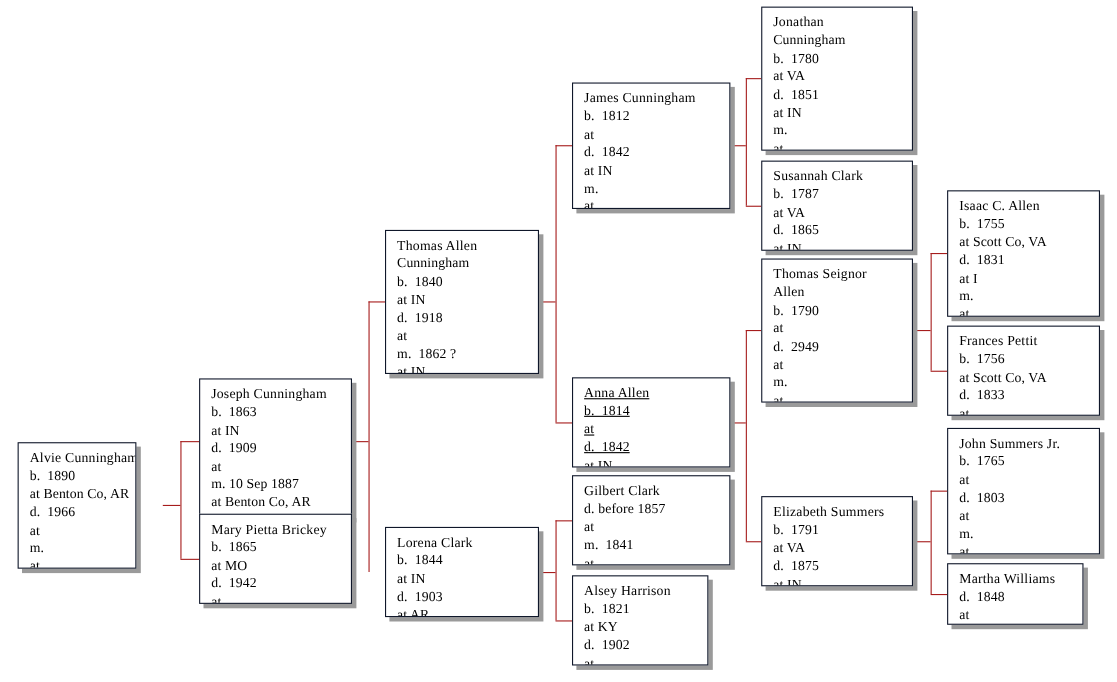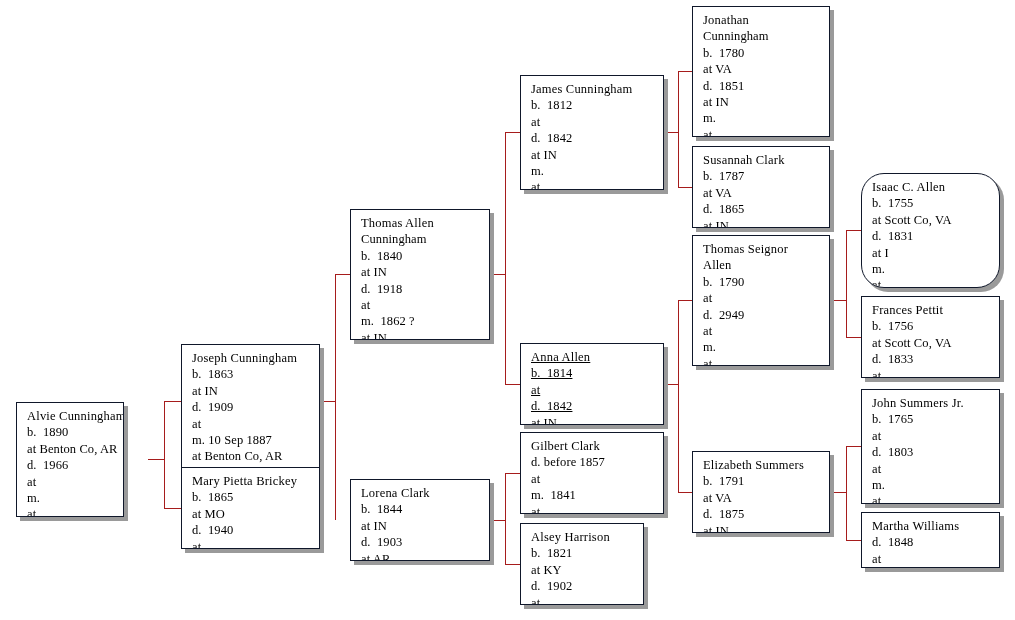--- a/index.html
+++ b/index.html
@@ -98,21 +98,21 @@
         <div class="person-line">at IN</div>
         <div class="person-line">d.  1909</div>
         <div class="person-line">at</div>
         <div class="person-line">m. 10 Sep 1887</div>
         <div class="person-line">at Benton Co, AR</div>
       </div>
       <div class="person-box" style="left: 181px; top: 467px; width: 139px; height: 82px;">
         <div class="person-line name">Mary Pietta Brickey</div>
         <div class="person-line">b.  1865</div>
         <div class="person-line">at MO</div>
-        <div class="person-line">d.  1940</div>
+        <div class="person-line">d.  1942</div>
         <div class="person-line">at</div>
       </div>
       <div class="person-box" style="left: 350px; top: 209px; width: 140px; height: 131px;">
         <div class="person-line name">Thomas Allen</div>
         <div class="person-line">Cunningham</div>
         <div class="person-line">b.  1840</div>
         <div class="person-line">at IN</div>
         <div class="person-line">d.  1918</div>
         <div class="person-line">at</div>
         <div class="person-line">m.  1862 ?</div>
@@ -182,21 +182,21 @@
         <div class="person-line">m.</div>
         <div class="person-line">at</div>
       </div>
       <div class="person-box" style="left: 692px; top: 451px; width: 138px; height: 82px;">
         <div class="person-line name">Elizabeth Summers</div>
         <div class="person-line">b.  1791</div>
         <div class="person-line">at VA</div>
         <div class="person-line">d.  1875</div>
         <div class="person-line">at IN</div>
       </div>
-      <div class="person-box" style="left: 861px; top: 173px; width: 139px; height: 115px; border-radius: 23px;">
+      <div class="person-box" style="left: 861px; top: 173px; width: 139px; height: 115px;">
         <div class="person-line name">Isaac C. Allen</div>
         <div class="person-line">b.  1755</div>
         <div class="person-line">at Scott Co, VA</div>
         <div class="person-line">d.  1831</div>
         <div class="person-line">at I</div>
         <div class="person-line">m.</div>
         <div class="person-line">at</div>
       </div>
       <div class="person-box" style="left: 861px; top: 296px; width: 139px; height: 82px;">
         <div class="person-line name">Frances Pettit</div>
@@ -207,19 +207,19 @@
       </div>
       <div class="person-box" style="left: 861px; top: 389px; width: 139px; height: 115px;">
         <div class="person-line name">John Summers Jr.</div>
         <div class="person-line">b.  1765</div>
         <div class="person-line">at</div>
         <div class="person-line">d.  1803</div>
         <div class="person-line">at</div>
         <div class="person-line">m.</div>
         <div class="person-line">at</div>
       </div>
-      <div class="person-box" style="left: 861px; top: 512px; width: 139px; height: 56px;">
+      <div class="person-box" style="left: 861px; top: 512px; width: 124px; height: 56px;">
         <div class="person-line name">Martha Williams</div>
         <div class="person-line">d.  1848</div>
         <div class="person-line">at</div>
       </div>
     </div>
 </div>
 
 </body></html>

